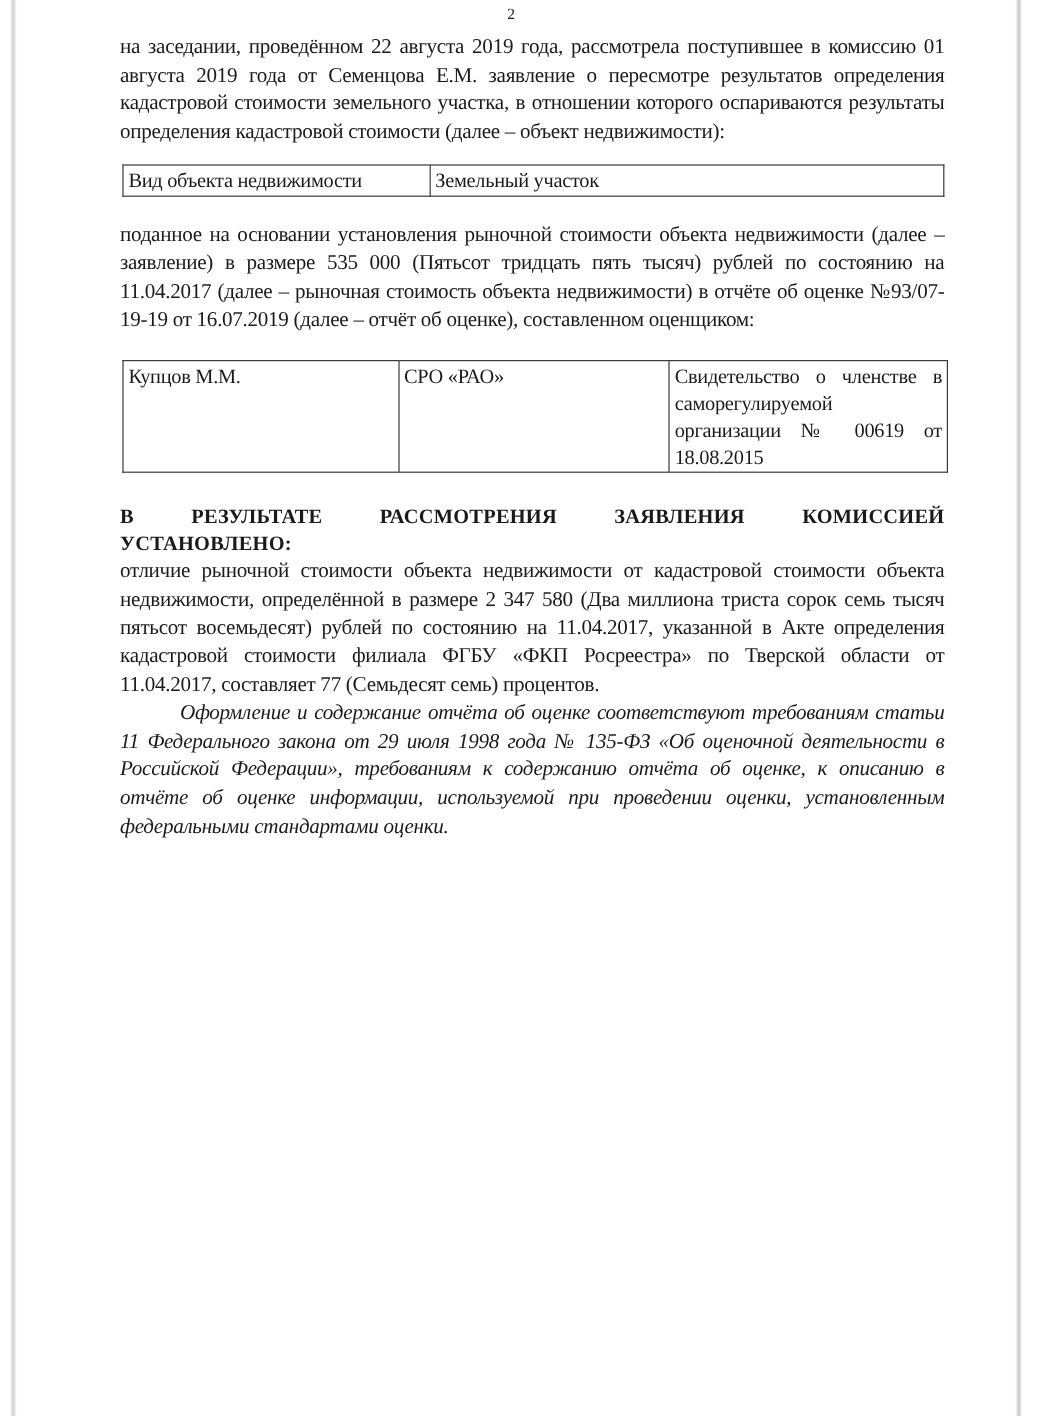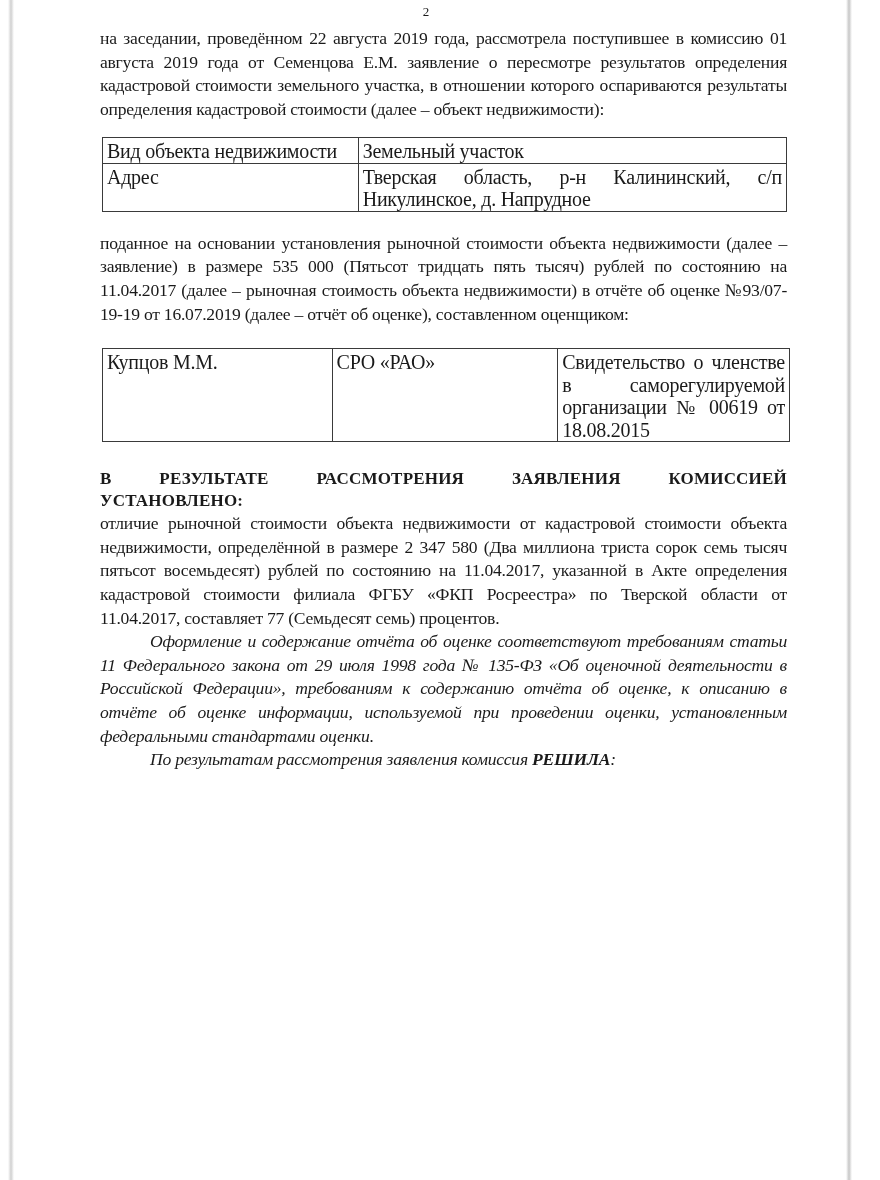--- a/index.html
+++ b/index.html
@@ -37,21 +37,21 @@
       margin: 0;
       font-size: 17.6px;
       line-height: 23.6px;
       text-align: justify;
       text-align-last: left;
       letter-spacing: -0.25px;
     }
     .indent { text-indent: 50px; font-style: italic; }
     table {
       border-collapse: collapse;
-      font-size: 20px;
+      font-size: 17px;
       line-height: 22.5px;
       letter-spacing: -0.25px;
     }
     td {
       border: 1px solid #3a3a3a;
       vertical-align: top;
       padding: 2px 4px 0 4px;
       text-align: left;
     }
     td.just { text-align: justify; text-align-last: left; }
@@ -86,24 +86,20 @@
   <table class="t1">
     <colgroup>
         <col style="width:256px">
         <col style="width:429px">
       </colgroup>
     <tbody>
         <tr>
       <td>Вид объекта недвижимости</td>
       <td>Земельный участок</td>
     </tr>
-    <tr>
-      <td>Адрес</td>
-      <td class="just">Тверская область, р-н Калининский, с/п Никулинское, д. Напрудное</td>
-    </tr>
   </tbody>
     </table>
 
   <p class="after-t1">поданное на основании установления рыночной стоимости объекта недвижимости (далее – заявление)  в размере 535 000 (Пятьсот тридцать пять тысяч) рублей по состоянию на 11.04.2017 (далее – рыночная стоимость объекта недвижимости) в отчёте об оценке №93/07-19-19  от  16.07.2019 (далее – отчёт об оценке), составленном оценщиком:</p>
 
   <table class="t2">
     <colgroup>
         <col style="width:230px">
         <col style="width:226px">
         <col style="width:232px">
@@ -113,15 +109,14 @@
       <td>Купцов М.М.</td>
       <td>СРО «РАО»</td>
       <td class="just">Свидетельство о членстве в саморегулируемой организации № 00619 от 18.08.2015</td>
     </tr>
   </tbody>
     </table>
 
   <p class="heading">В РЕЗУЛЬТАТЕ РАССМОТРЕНИЯ ЗАЯВЛЕНИЯ КОМИССИЕЙ УСТАНОВЛЕНО:</p>
   <p class="heading-body">отличие рыночной стоимости объекта недвижимости от кадастровой стоимости объекта недвижимости, определённой в размере 2 347 580 (Два миллиона триста сорок семь тысяч пятьсот восемьдесят) рублей по состоянию на 11.04.2017, указанной в Акте определения кадастровой стоимости филиала ФГБУ «ФКП Росреестра» по Тверской области от 11.04.2017, составляет 77 (Семьдесят семь) процентов.</p>
   <p class="indent">Оформление и содержание отчёта об оценке соответствуют требованиям статьи 11 Федерального закона от 29 июля 1998 года № 135-ФЗ «Об оценочной деятельности в Российской Федерации», требованиям к содержанию отчёта об оценке, к описанию в отчёте об оценке информации, используемой при проведении оценки, установленным федеральными стандартами оценки.</p>
-  <p class="indent"><span>По результатам рассмотрения заявления комиссия </span><span class="bold">РЕШИЛА</span><span>:</span></p>
 
 </div>
 
 </body></html>

